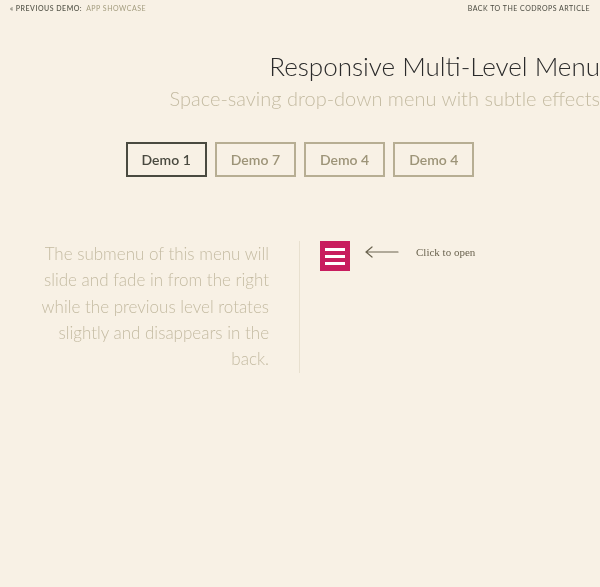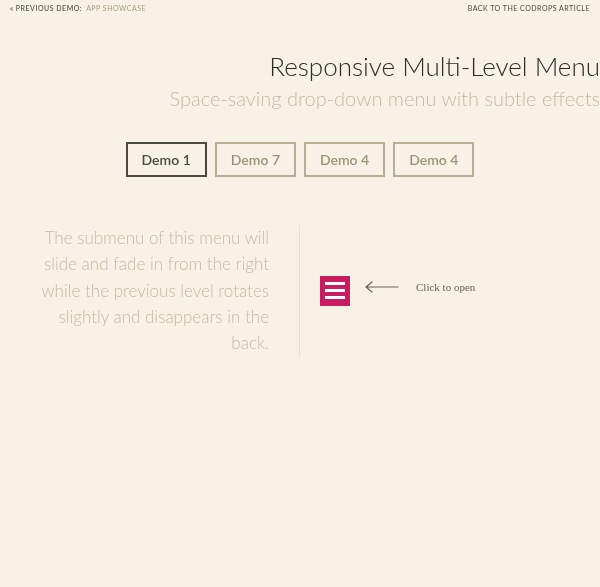--- a/index.html
+++ b/index.html
@@ -54,23 +54,22 @@
       cursor: pointer;
       font-family: inherit;
       text-align: center;
     }
     .demo-btn.active {
       border-color: #4a4a40;
       color: #4a4a40;
     }
     .main {
       display: flex;
-      margin-top: 48px;
+      margin-top: 64px;
       padding: 0 20px;
-      align-items: center;
     }
     .col-left {
       width: 50%;
       padding-right: 30px;
       padding-left: 10px;
       border-right: 1px solid #e8e0cf;
     }
     .col-right {
       width: 50%;
       padding-left: 20px;

